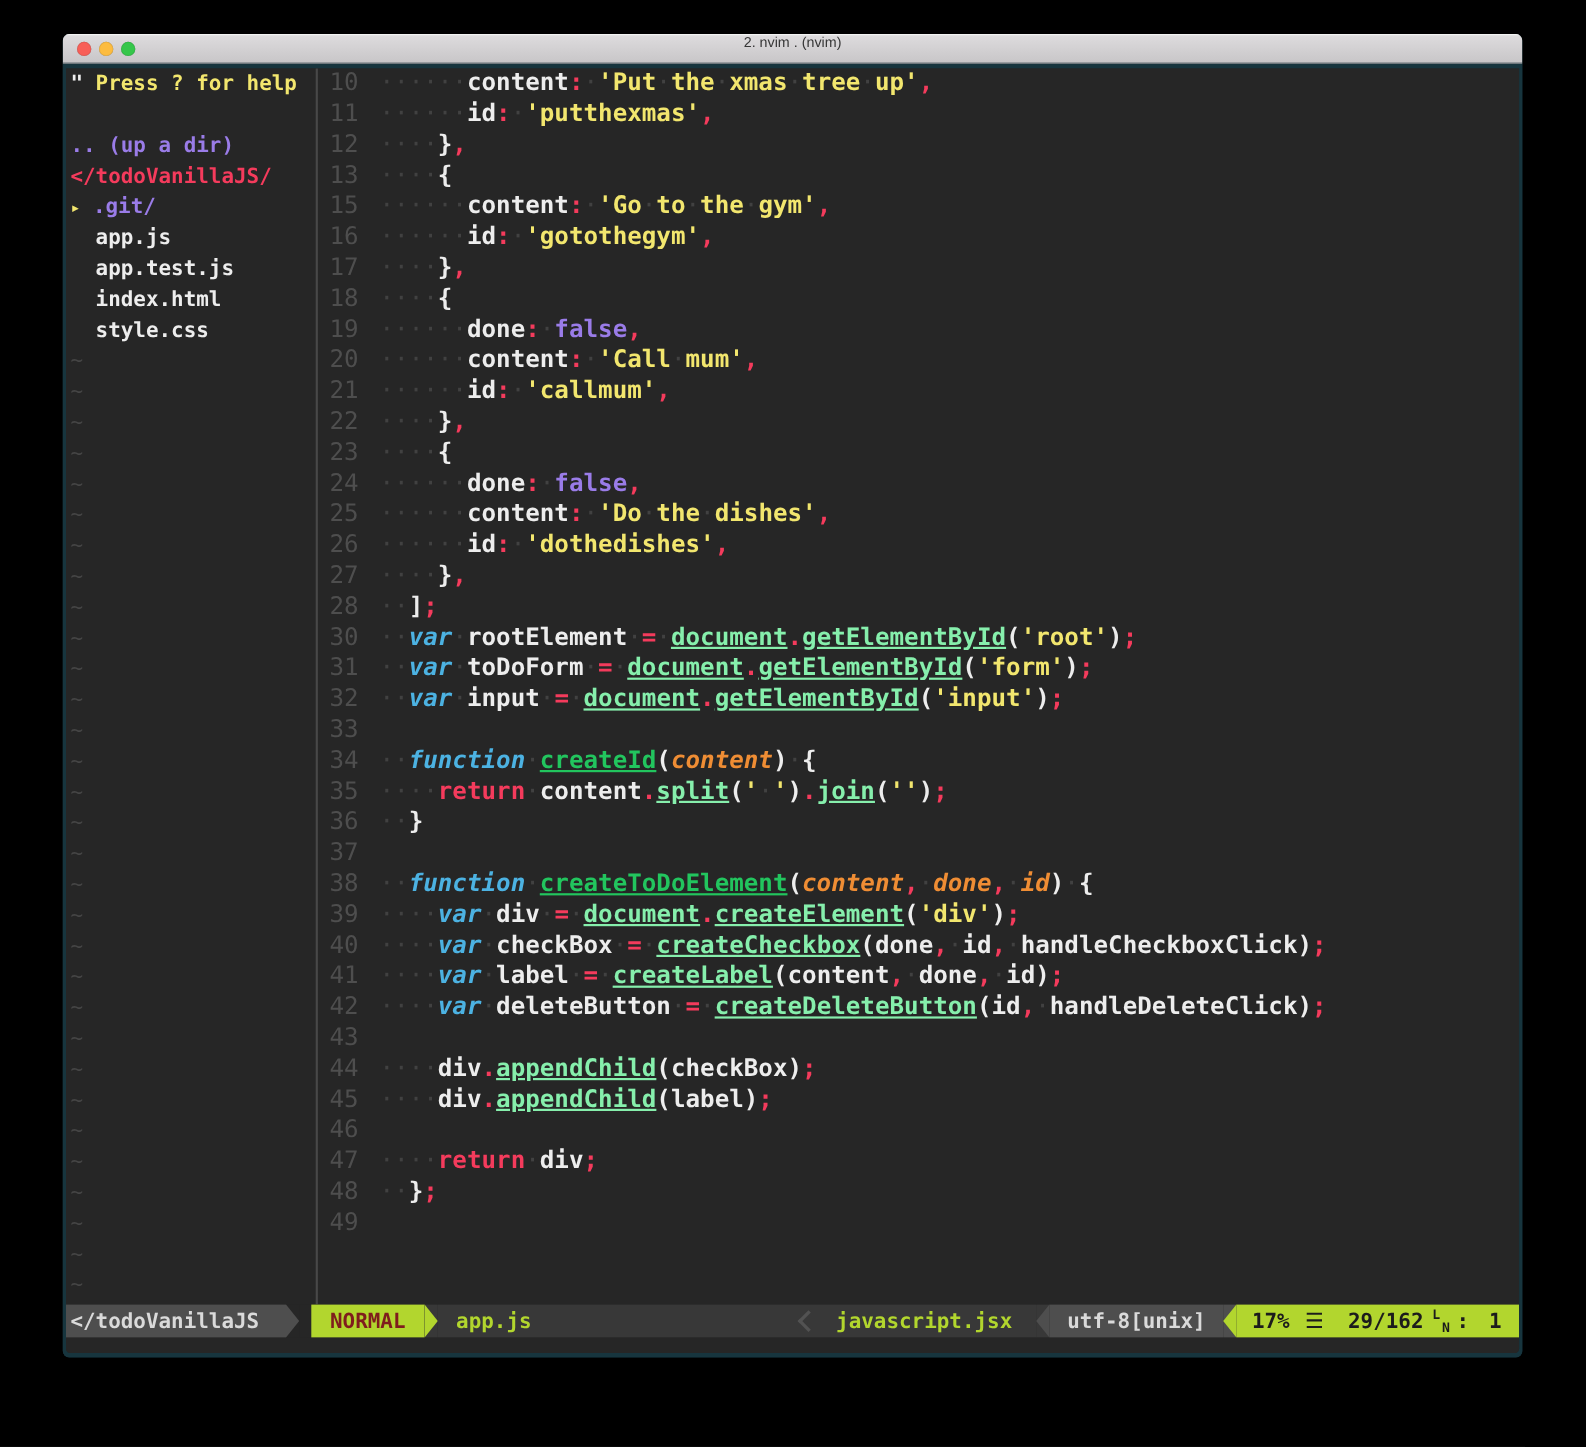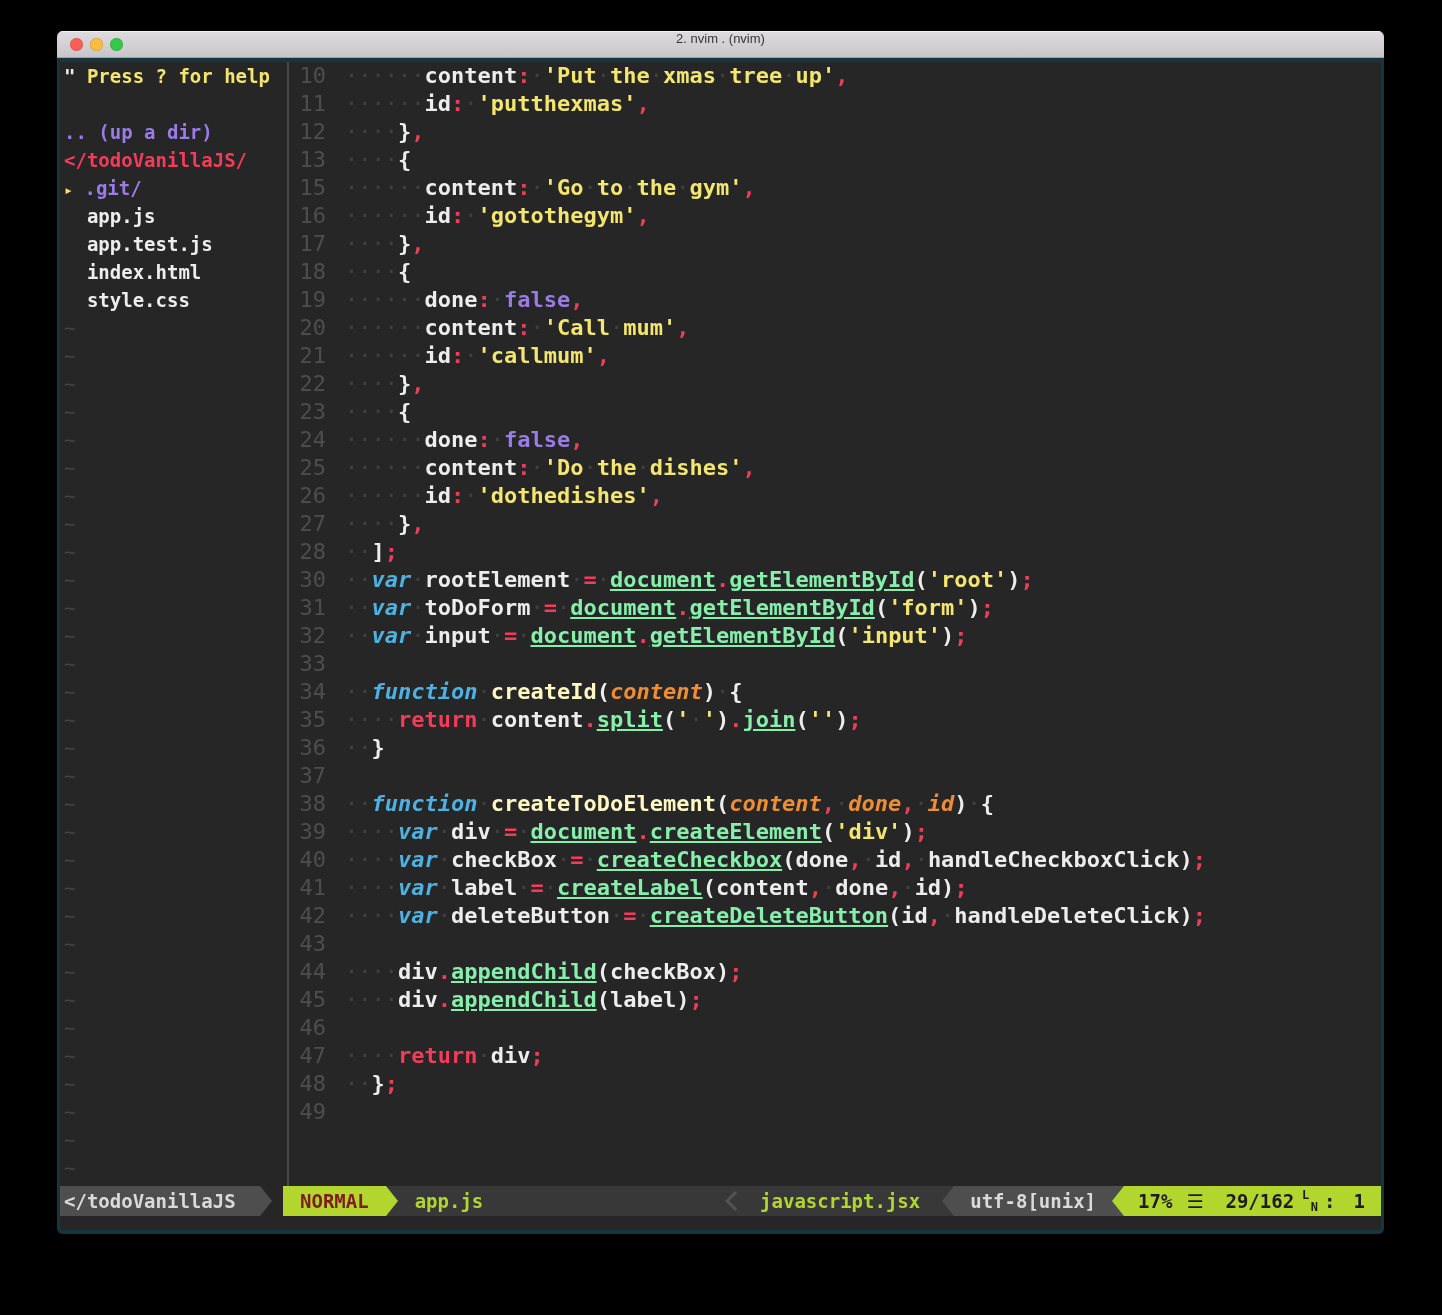--- a/index.html
+++ b/index.html
@@ -43,21 +43,21 @@
   .code{white-space:pre;}
 
   .trow{height:28px;line-height:28px;font-size:19px;font-weight:bold;white-space:pre;}
 
   
   .tk-w{color:#ededed;}
   .tk-p{color:#f43b5c;}
   .tk-s{color:#f2e66e;}
   .tk-k{color:#4cb2e2;font-style:italic;}
   .tk-b{color:#86efac;text-decoration:underline;}
-  .tk-f{color:#fef9c3;}
+  .tk-f{color:#22c55e;text-decoration:underline;}
   .tk-o{color:#ef8d34;font-style:italic;}
   .tk-v{color:#9a7ce8;}
   .tk-d{color:#414141;font-weight:normal;}
   .tk-ylw{color:#f2e66e;}
   .tk-pur{color:#9a7ce8;}
   .tk-red{color:#f43b5c;}
   .tk-wht{color:#ededed;}
   .tk-arw{color:#f2e66e;font-size:15px;}
   .tk-til{color:#454545;font-weight:normal;}
 

